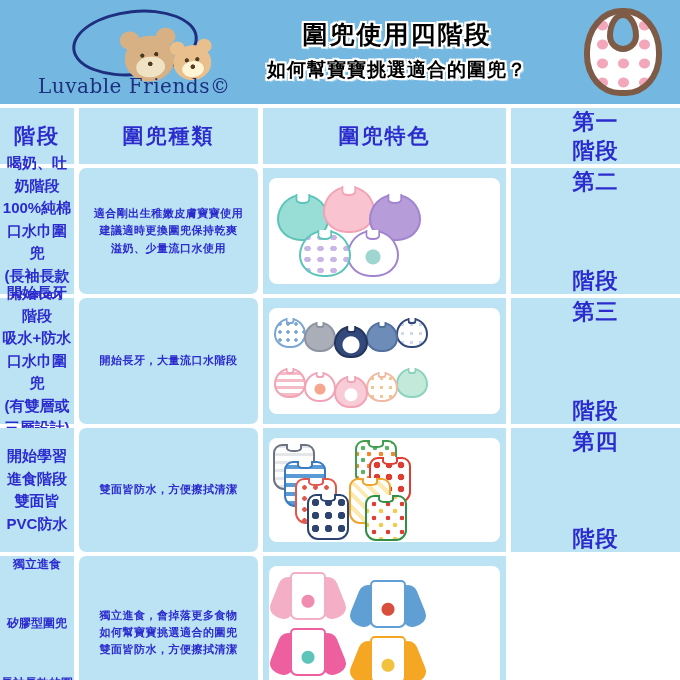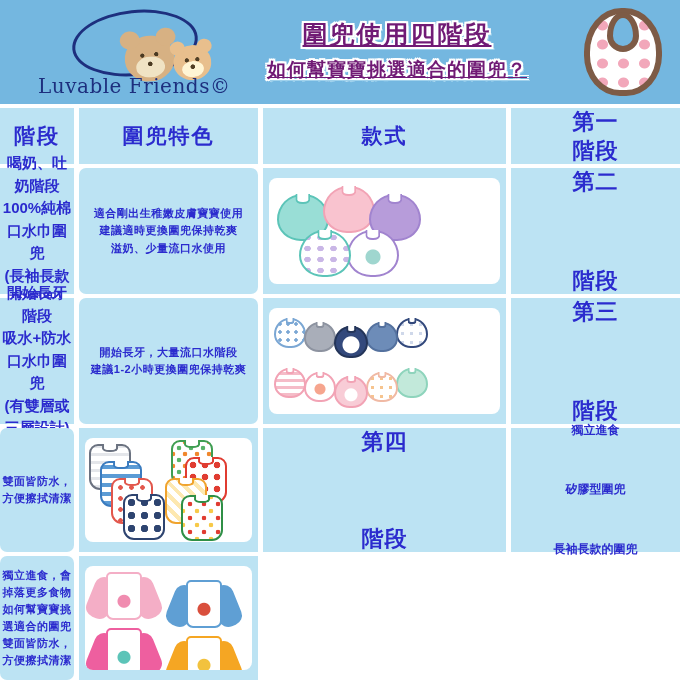--- a/index.html
+++ b/index.html
@@ -26,21 +26,21 @@
           background-image:radial-gradient(circle at 50% 35%, #4a3a22 2px, rgba(0,0,0,0) 2.6px); }
   .bear.big   { left:48px; top:24px; width:50px; height:46px; z-index:2; }
   .bear.small { left:96px; top:38px; width:38px; height:35px; z-index:2;
                 filter:brightness(1.08); }
   .logo-text { position:absolute; left:0; bottom:2px; width:100%;
                text-align:center; color:#1d2f7e; font-size:20px;
                font-family:"DejaVu Serif","Liberation Serif",serif;
                letter-spacing:0.5px; white-space:nowrap; }
 
   .titles { position:absolute; left:222px; top:18px; width:350px; text-align:center;
-            color:#701a75; font-weight:bold;text-decoration:underline; }
+            color:#000000; font-weight:bold; }
   .titles .t1,.titles .t2 { text-shadow:-2px -2px 0 #fff,2px -2px 0 #fff,-2px 2px 0 #fff,
             2px 2px 0 #fff,0 -2px 0 #fff,0 2px 0 #fff,-2px 0 0 #fff,2px 0 0 #fff,
             3px 3px 0 #9fd1ec; }
   .titles .t1 { font-size:25px; letter-spacing:2px; }
   .titles .t2 { font-size:19px; letter-spacing:1px; margin-top:6px; }
 
   .bib-icon { position:absolute; right:18px; top:8px; width:78px; height:88px;
       border:6px solid #7d5b46;
       border-radius:48% 48% 46% 46% / 50% 50% 46% 46%;
       background:radial-gradient(#f2a7ba 5px, rgba(0,0,0,0) 6px) 2px 2px/21px 19px, #fff; }
@@ -106,22 +106,22 @@
     <div class="titles">
       <div class="t1">圍兜使用四階段</div>
       <div class="t2">如何幫寶寶挑選適合的圍兜？</div>
     </div>
     <div class="bib-icon"></div>
   </header>
 
   <div class="table">
 
     <div class="cell colhead">階段</div>
+    <div class="cell colhead">圍兜種類</div>
     <div class="cell colhead">圍兜特色</div>
-    <div class="cell colhead">款式</div>
 
     <div class="cell stage">
       <div>第一</div>
       <div>階段</div>
     </div>
     <div class="cell type">
       <div>喝奶、吐奶階段</div>
       <div>100%純棉口水巾圍兜</div>
       <div>(長袖長款的圍兜)</div>
     </div>
@@ -154,21 +154,20 @@
       <div>第二</div>
       <div>階段</div>
     </div>
     <div class="cell type">
       <div>開始長牙階段</div>
       <div>吸水+防水口水巾圍兜</div>
       <div>(有雙層或三層設計)</div>
     </div>
     <div class="cell feat">
       <div>開始長牙，大量流口水階段</div>
-      <div>建議1-2小時更換圍兜保持乾爽</div>
     </div>
     <div class="cell prod">
       <div class="panel">
           <div class="bib" style="left: 5px; top: 10px; width: 32px; height: 30px; z-index: 1; --trim: #7ba7d4; background: radial-gradient(rgb(123, 167, 212) 1.5px, rgba(0, 0, 0, 0) 2px) 0px 0px / 8px 8px rgb(255, 255, 255);">
             <i class="hole"></i>
           </div>
           <div class="bib" style="left: 35px; top: 14px; width: 32px; height: 30px; z-index: 2; --body: #a9aeb9; --trim: #8d93a0;">
             <i class="hole"></i>
           </div>
           <div class="bib" style="left: 65px; top: 18px; width: 34px; height: 32px; z-index: 3; --body: #33497c; --trim: #243559; background: radial-gradient(circle at 50% 60%, rgb(255, 255, 255) 8px, rgb(51, 73, 124) 9px);">
@@ -194,20 +193,24 @@
           </div>
           <div class="bib" style="left: 127px; top: 60px; width: 32px; height: 30px; z-index: 1; --body: #c2e9da; --trim: #8ed4bc;">
             <i class="hole"></i>
           </div>
         </div>
     </div>
 
     <div class="cell stage">
       <div>第三</div>
       <div>階段</div>
+    </div>
+    <div class="cell type">
+      <div>開始學習進食階段</div>
+      <div>雙面皆PVC防水</div>
     </div>
     <div class="cell feat">
       <div>雙面皆防水，方便擦拭清潔</div>
     </div>
     <div class="cell prod">
       <div class="panel">
           <div class="sbib" style="left: 4px; top: 6px; width: 42px; height: 46px; z-index: 1; --trim: #6b7280; background: repeating-linear-gradient(0deg, rgb(228, 230, 234) 0px, rgb(228, 230, 234) 3px, rgb(255, 255, 255) 3px, rgb(255, 255, 255) 8px);">
             <i class="hole"></i>
           </div>
           <div class="sbib" style="left: 15px; top: 23px; width: 42px; height: 46px; z-index: 2; --trim: #3a7bbf; background: repeating-linear-gradient(0deg, rgb(91, 155, 213) 0px, rgb(91, 155, 213) 4px, rgb(255, 255, 255) 4px, rgb(255, 255, 255) 9px);">

